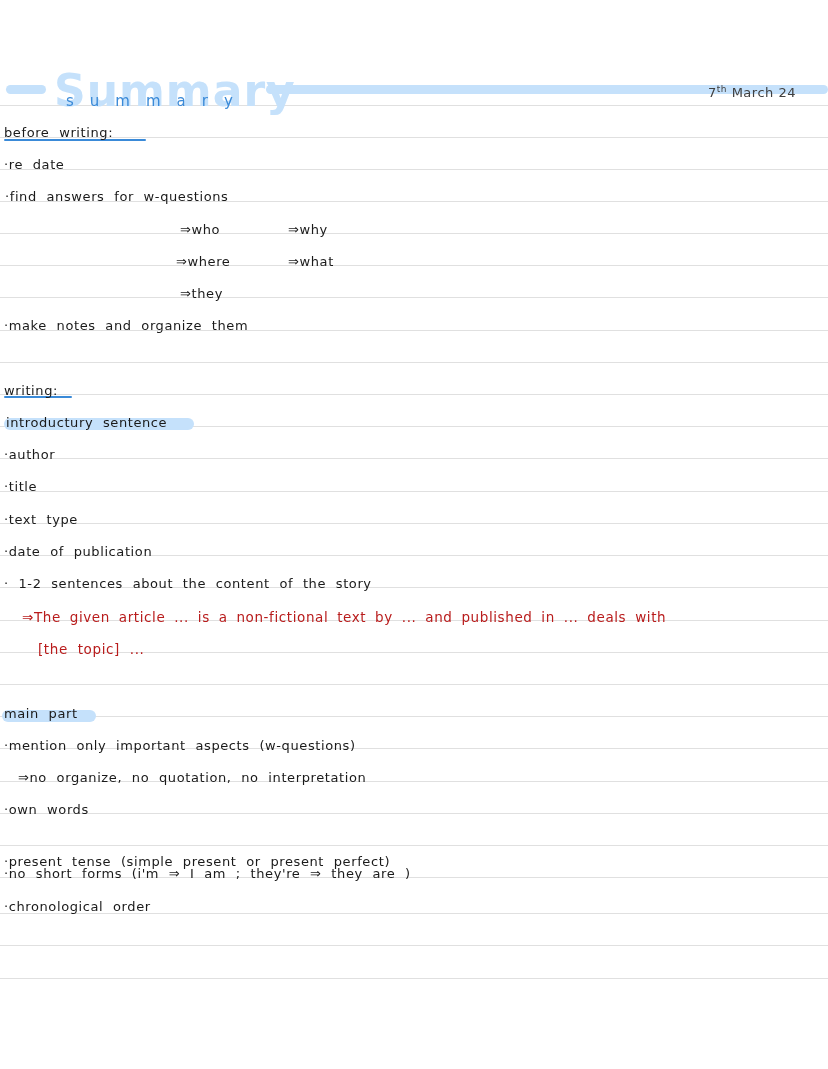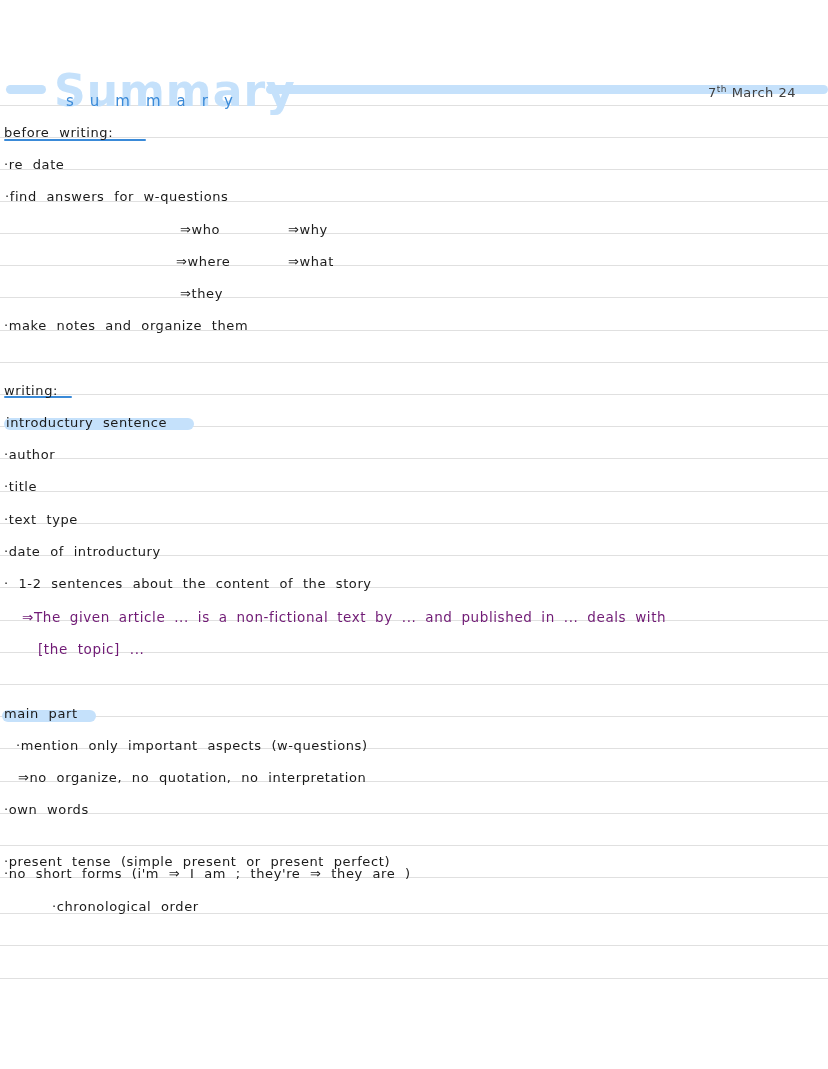--- a/index.html
+++ b/index.html
@@ -2,21 +2,21 @@
 <html><head>
 <meta charset="utf-8">
 <style>
   html, body { margin:0; padding:0; }
   body {
     width:828px; height:1069px; background:#ffffff; position:relative; overflow:hidden;
     font-family:"DejaVu Sans", sans-serif; color:#1a1a1a;
   }
   .rule { position:absolute; left:0; width:828px; height:1px; background:#e0e0e0; }
   .text { position:absolute; font-size:13px; letter-spacing:0.6px; white-space:nowrap; line-height:18px; word-spacing:5px; }
-  .blue { color:#701a75; }
+  .blue { color:#b91c1c; }
   
   .title-bar-left { position:absolute; left:6px; top:85px; width:40px; height:9px; background:#c5e1fb; border-radius:5px; }
   .title-bar-right { position:absolute; left:266px; top:85px; width:562px; height:9px; background:#c5e1fb; border-radius:5px; }
   .title-big { position:absolute; left:54px; top:66px; font-size:44px; font-weight:bold; color:#c5e1fb; letter-spacing:1px; font-family:"DejaVu Sans", sans-serif; line-height:50px; }
   .title-small { position:absolute; left:66px; top:92px; font-size:15px; color:#3a8ad8; letter-spacing:16px; line-height:18px; }
   .date { position:absolute; left:708px; top:80px; font-size:13px; color:#404040; line-height:18px; letter-spacing:0.5px; }
   .date sup { font-size:9px; }
   .underline-blue { position:absolute; height:2px; background:#3a8ad8; border-radius:1px; }
   .hl { position:absolute; height:12px; background:#c5e1fb; border-radius:6px; }
 </style>
@@ -79,28 +79,28 @@
 </div>
 
 <div>
   <div class="underline-blue" style="left:4px; top:396px; width:68px;"></div>
   <div class="text" style="left:4px; top:382px;">writing:</div>
   <div class="hl" style="left:4px; top:418px; width:190px;"></div>
   <div class="text" style="left:6px; top:414px;">introductury sentence</div>
   <div class="text" style="left:4px; top:446px;">·author</div>
   <div class="text" style="left:4px; top:478px;">·title</div>
   <div class="text" style="left:4px; top:511px;">·text type</div>
-  <div class="text" style="left:4px; top:543px;">·date of introductury</div>
+  <div class="text" style="left:4px; top:543px;">·date of publication</div>
   <div class="text" style="left:4px; top:575px;">· 1-2 sentences about the content of the story</div>
   <div class="text blue" style="left:22px; top:608px; font-size:13.5px; word-spacing:4px;">⇒The given article ... is a non-fictional text by ... and published in ... deals with</div>
   <div class="text blue" style="left:38px; top:640px; font-size:13.5px;">[the topic] ...</div>
 </div>
 
 <div>
   <div class="hl" style="left:2px; top:710px; width:94px;"></div>
   <div class="text" style="left:4px; top:705px;">main part</div>
-  <div class="text" style="left:4px; top:737px;margin-left:12px;">·mention only important aspects (w-questions)</div>
+  <div class="text" style="left:4px; top:737px;">·mention only important aspects (w-questions)</div>
   <div class="text" style="left:18px; top:769px;">⇒no organize, no quotation, no interpretation</div>
   <div class="text" style="left:4px; top:801px;">·own words</div>
   <div class="text" style="left:4px; top:853px;">·present tense (simple present or present perfect)</div>
   <div class="text" style="left:4px; top:865px;text-align:right;">·no short forms (i'm ⇒ I am ; they're ⇒ they are )</div>
-  <div class="text" style="left:4px; top:898px;margin-left:48px;">·chronological order</div>
+  <div class="text" style="left:4px; top:898px;">·chronological order</div>
 </div>
 
 </body></html>

